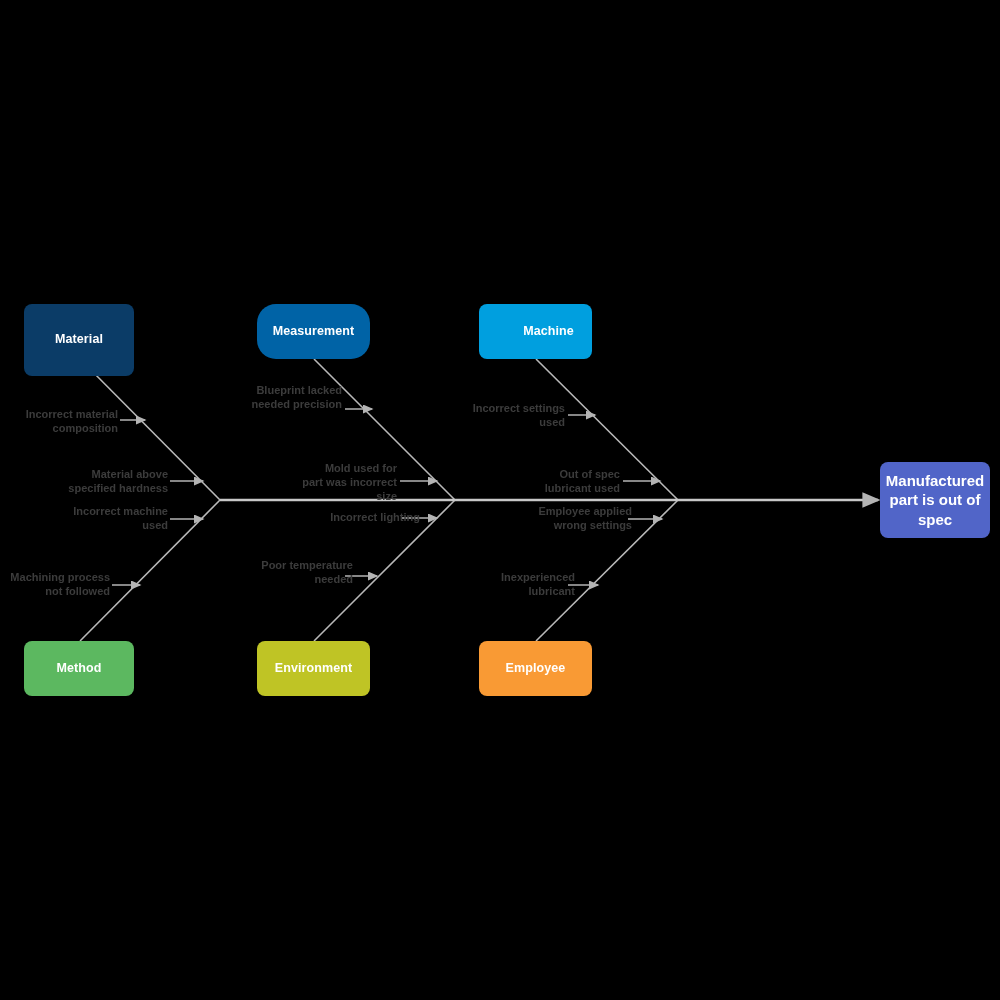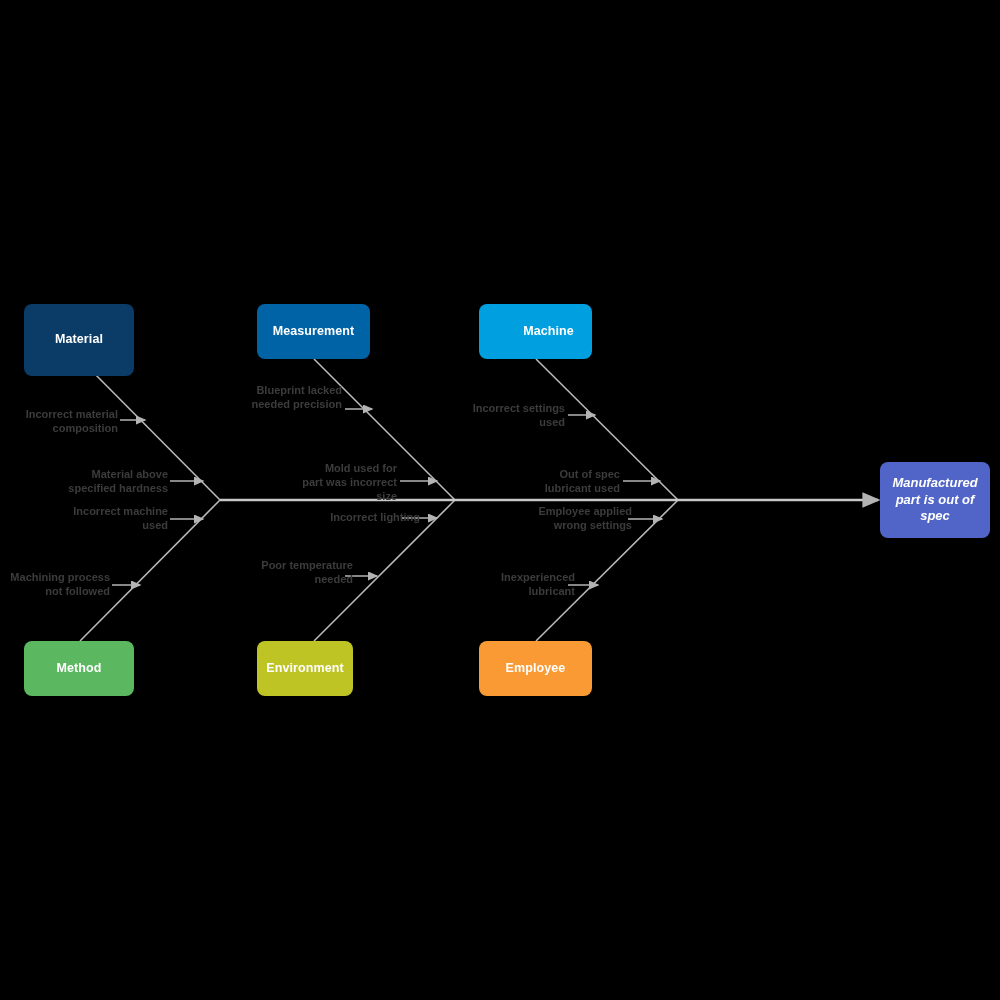--- a/index.html
+++ b/index.html
@@ -19,26 +19,25 @@
     box-sizing:border-box;
     padding:4px 6px;
     line-height:1.25;
   }
   .effect-box{
     position:absolute;
     border-radius:8px;
     display:flex;align-items:center;justify-content:center;
     text-align:center;
     color:#ffffff;
-    font-size:13px;
+    font-size:15px;
     font-weight:bold;
     box-sizing:border-box;
     padding:4px 8px;
     line-height:1.3;
-    font-style:italic;
   }
   .cause-label{
     position:absolute;
     color:#3c3c3c;
     font-size:11px;
     font-weight:bold;
     line-height:1.25;
     white-space:pre-line;
     box-sizing:border-box;
   }
@@ -76,24 +75,24 @@
         <line x1="628" y1="519" x2="662" y2="519" stroke="#b4b4b4" stroke-width="1.5" marker-end="url(#arrowGray)"></line>
         <line x1="568" y1="585" x2="598" y2="585" stroke="#b4b4b4" stroke-width="1.5" marker-end="url(#arrowGray)"></line>
       </g>
     <g id="spineGroup">
         <line x1="220" y1="500" x2="878" y2="500" stroke="#c8c8c8" stroke-width="2.6" marker-end="url(#arrowGray)"></line>
       </g>
   </svg>
 
   <div id="boxes">
       <div class="cat-box" style="left: 24px; top: 304px; width: 110px; height: 72px; background: rgb(11, 60, 103);">Material</div>
-      <div class="cat-box" style="left: 257px; top: 304px; width: 113px; height: 55px; background: rgb(0, 99, 166);">Measurement</div>
+      <div class="cat-box" style="left: 257px; top: 304px; width: 113px; height: 55px; background: rgb(0, 99, 166); border-radius: 19px;">Measurement</div>
       <div class="cat-box" style="left: 479px; top: 304px; width: 113px; height: 55px; background: rgb(0, 159, 223); padding-left: 32px;">Machine</div>
       <div class="cat-box" style="left: 24px; top: 641px; width: 110px; height: 55px; background: rgb(92, 184, 96);">Method</div>
-      <div class="cat-box" style="left: 257px; top: 641px; width: 96px; height: 55px; background: rgb(191, 196, 37);">Environment</div>
+      <div class="cat-box" style="left: 257px; top: 641px; width: 113px; height: 55px; background: rgb(191, 196, 37);">Environment</div>
       <div class="cat-box" style="left: 479px; top: 641px; width: 113px; height: 55px; background: rgb(249, 154, 52);">Employee</div>
     </div>
   <div id="labels">
       <div class="cause-label right" style="left: 8px; top: 408px; width: 110px;">Incorrect material
 composition</div>
       <div class="cause-label right" style="left: 58px; top: 468px; width: 110px;">Material above
 specified hardness</div>
       <div class="cause-label right" style="left: 232px; top: 384px; width: 110px;">Blueprint lacked
 needed precision</div>
       <div class="cause-label right" style="left: 287px; top: 462px; width: 110px;">Mold used for

